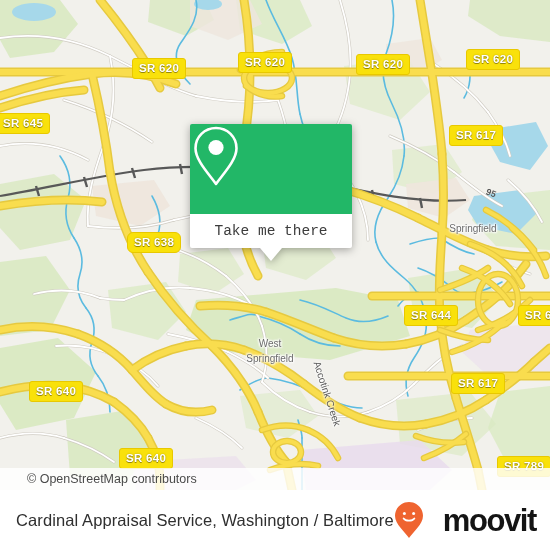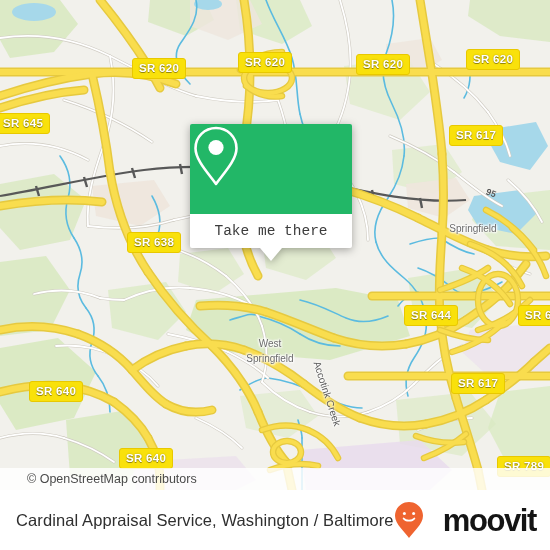--- a/index.html
+++ b/index.html
@@ -42,21 +42,21 @@
   #popup-foot{height:34px;background:#fff;border-radius:0 0 2px 2px;
               display:flex;align-items:center;justify-content:center;}
   #popup-foot span{color:#3c3c3c;font-size:14.5px;}
   #popup-tail{position:absolute;left:50%;margin-left:-11px;top:124px;
               width:0;height:0;border-left:11px solid transparent;
               border-right:11px solid transparent;border-top:13px solid #fff;}
 
   
   #footer{position:absolute;left:0;top:490px;width:550px;height:60px;
           background:#fff;display:flex;align-items:center;
-          justify-content:space-between;padding:0 14px 0 16px;box-sizing:border-box;}
+          justify-content:center;padding:0 14px 0 16px;box-sizing:border-box;}
   #footer-title{color:#2f2f2f;font-size:16.5px;white-space:nowrap;letter-spacing:.1px;}
   #brand{display:flex;align-items:center;gap:18px;}
   #brand-word{color:#141414;font-size:31px;font-weight:bold;letter-spacing:-1.4px;
               line-height:1;margin-left:1px;}
 </style>
 </head>
 <body>
 
 <div id="root">
 
@@ -385,21 +385,21 @@
       </g>
     </svg>
 
     <div id="shields">
         <div class="shield" style="left: 132px; top: 58px;">SR 620</div>
         <div class="shield" style="left: 238px; top: 52px;">SR 620</div>
         <div class="shield" style="left: 356px; top: 54px;">SR 620</div>
         <div class="shield" style="left: 466px; top: 49px;">SR 620</div>
         <div class="shield" style="left: -4px; top: 113px;">SR 645</div>
         <div class="shield" style="left: 449px; top: 125px;">SR 617</div>
-        <div class="shield" style="left: 127px; top: 232px;">SR 638</div>
+        <div class="shield" style="left: 127px; top: 232px; border-radius: 6px;">SR 638</div>
         <div class="shield" style="left: 404px; top: 305px;">SR 644</div>
         <div class="shield" style="left: 518px; top: 305px;">SR 644</div>
         <div class="shield" style="left: 451px; top: 373px;">SR 617</div>
         <div class="shield" style="left: 29px; top: 381px;">SR 640</div>
         <div class="shield" style="left: 119px; top: 448px;">SR 640</div>
         <div class="shield" style="left: 465px; top: 456px; margin-left: 32px;">SR 789</div>
       </div>
 
     <div id="places">
         <div class="place" style="left: 425px; top: 221px; width: 96px;">Springfield</div>

